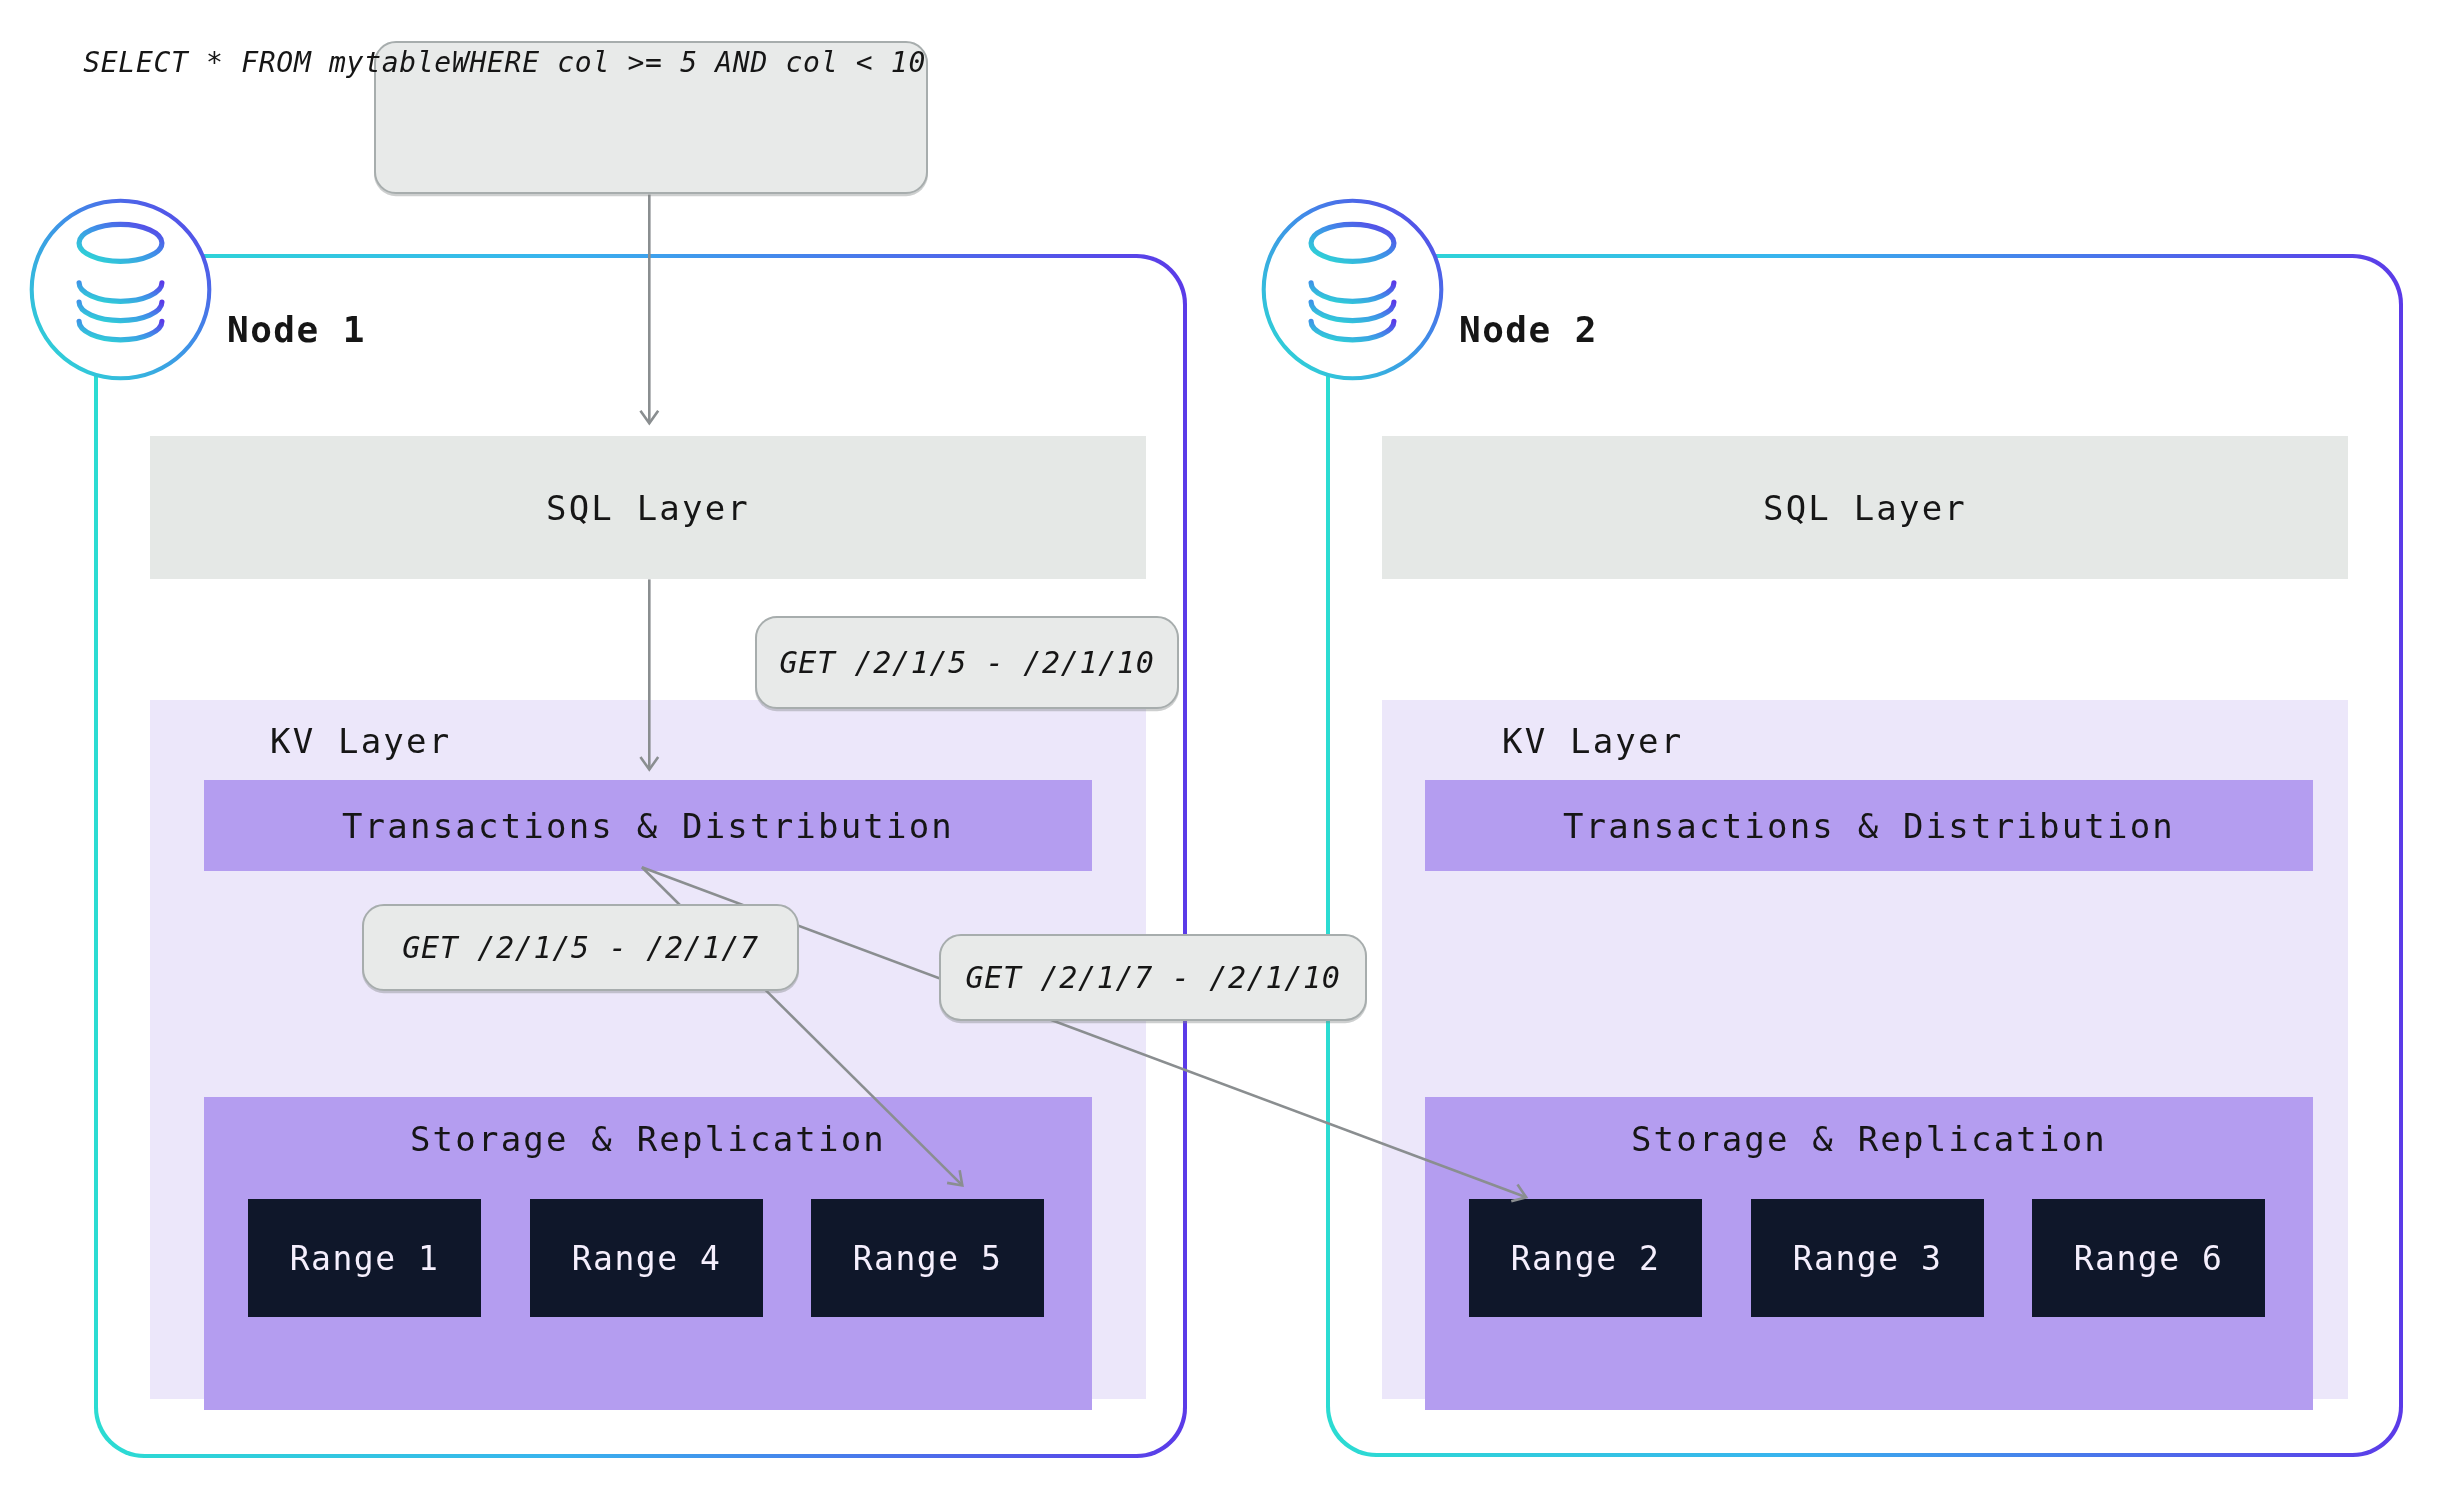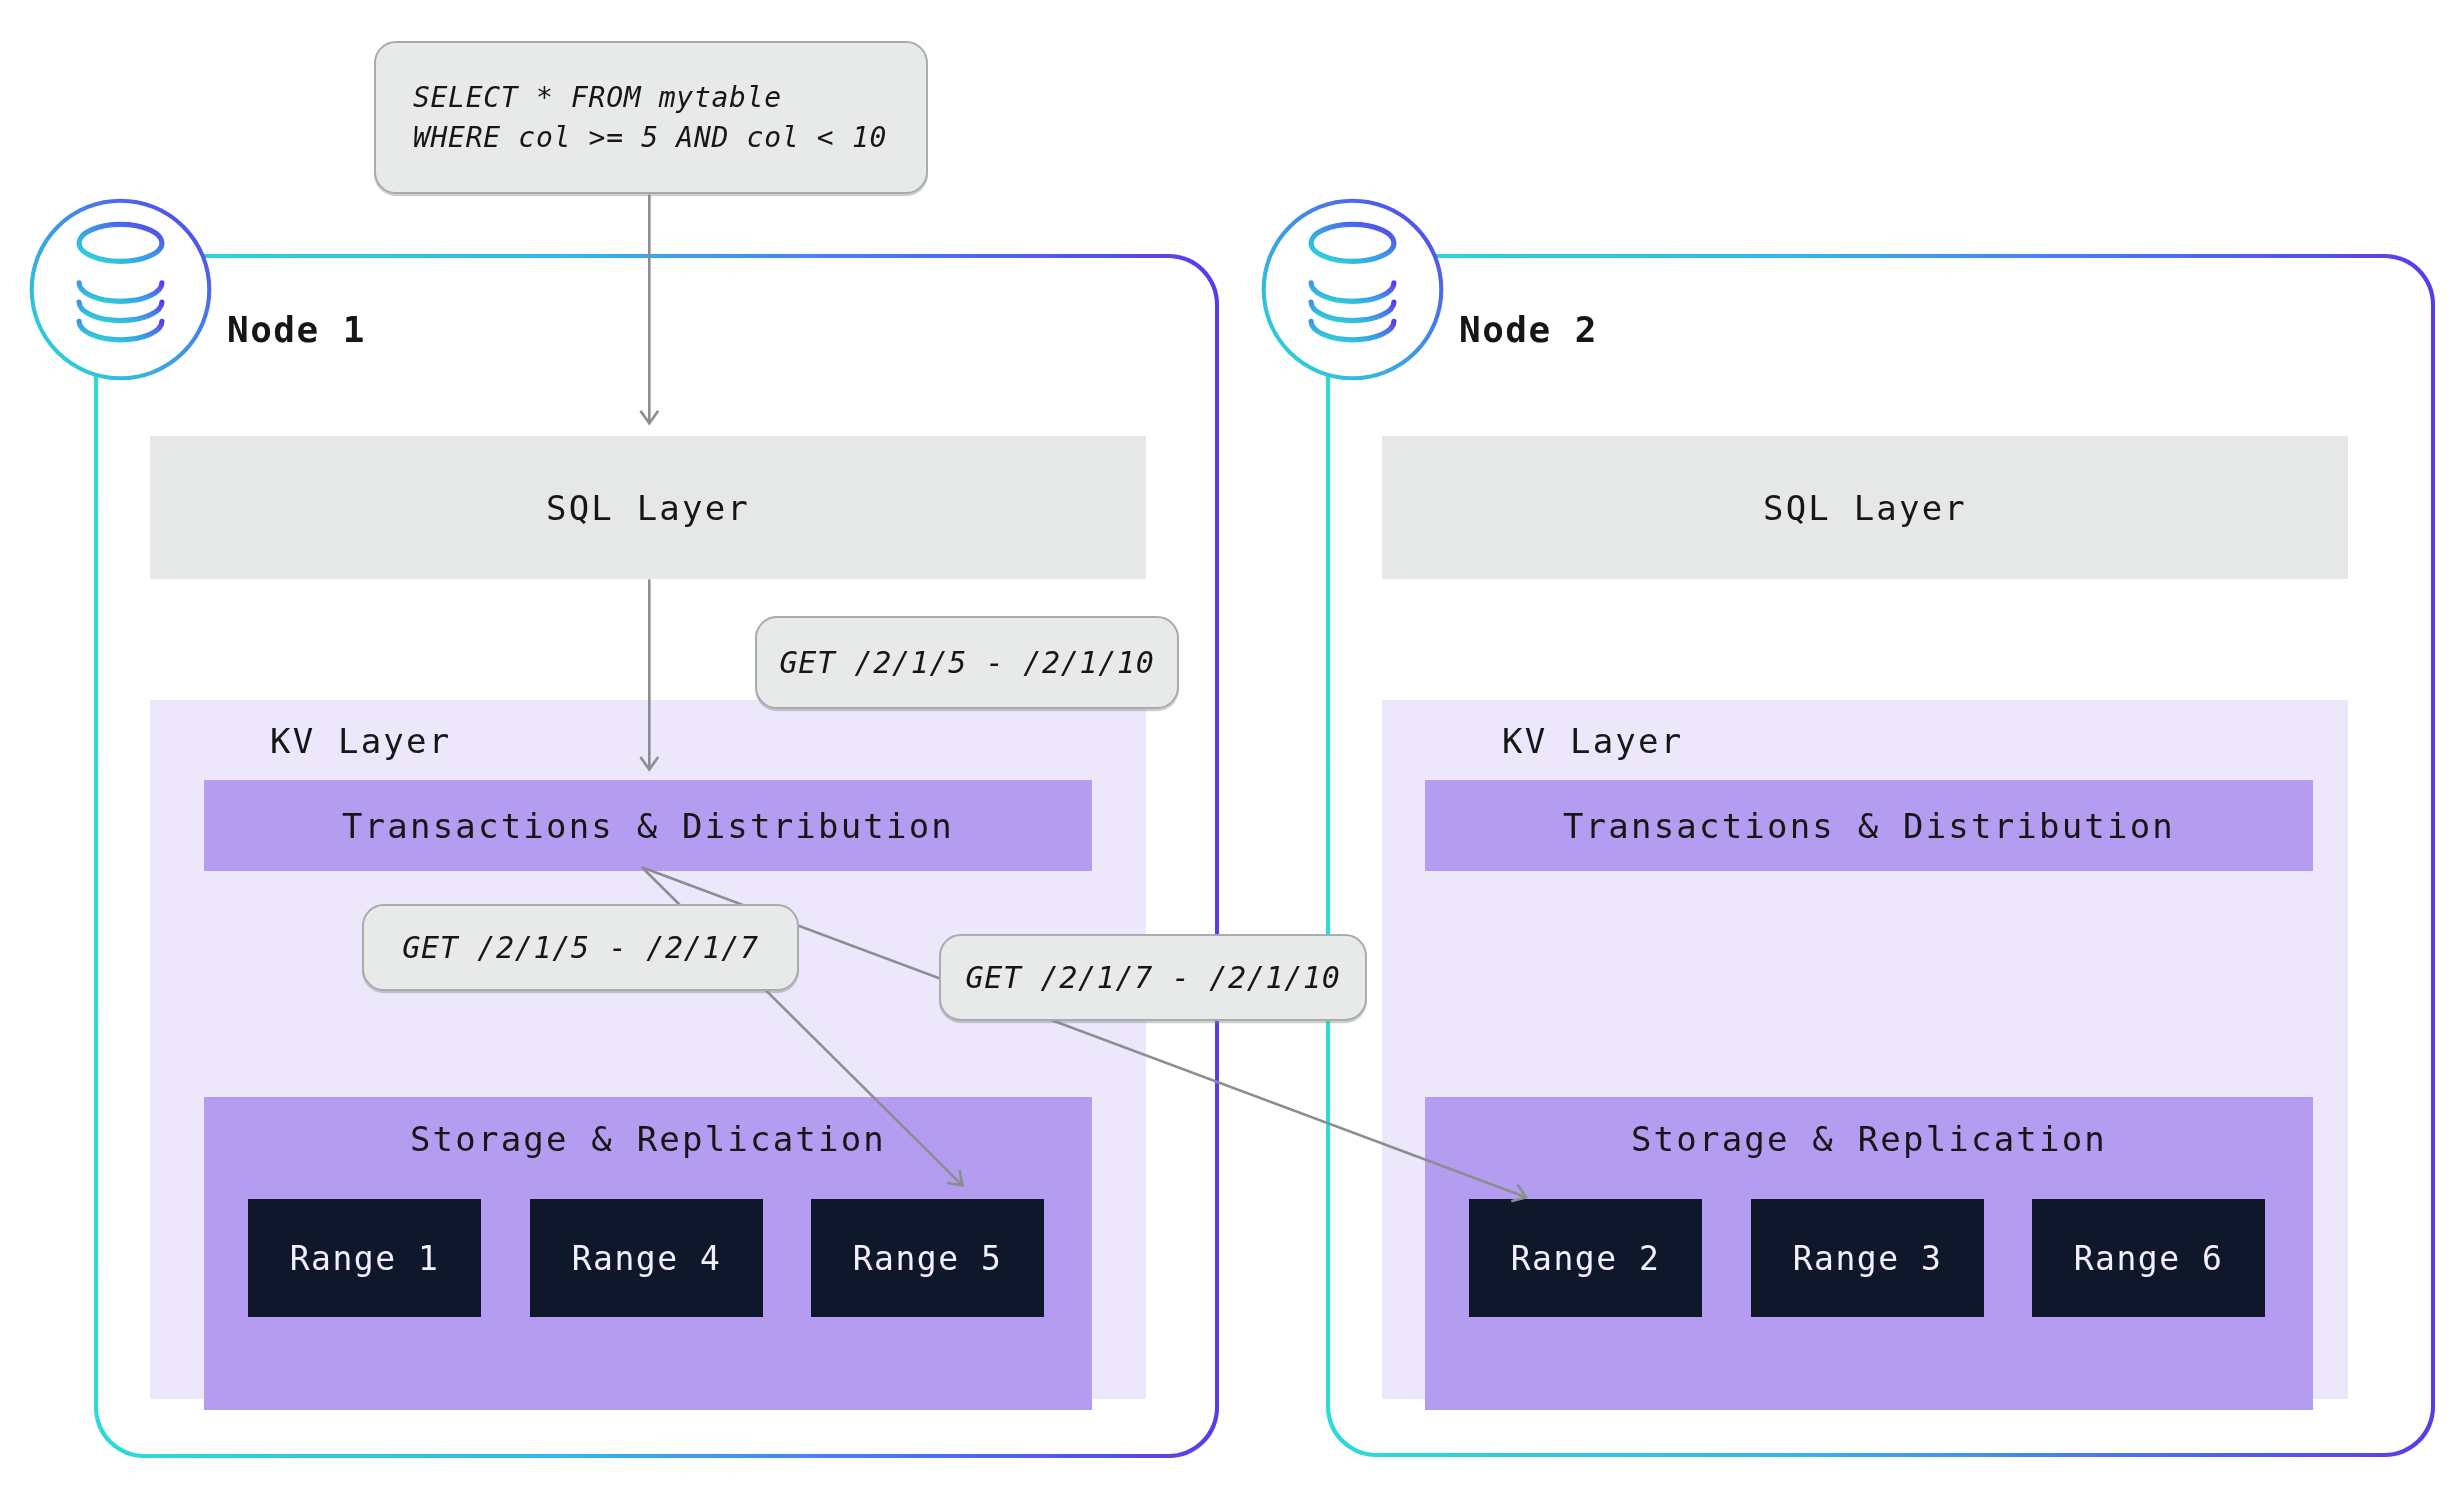--- a/index.html
+++ b/index.html
@@ -3,21 +3,21 @@
 <meta charset="utf-8">
 <style>
   html,body{margin:0;padding:0;background:#ffffff;}
   .canvas{
     position:relative;width:2450px;height:1511px;background:#ffffff;
     font-family:"DejaVu Sans Mono", monospace;color:#161616;overflow:hidden;
   }
 
   
   .node{position:absolute;border-radius:50px;z-index:1;
-        background:linear-gradient(90deg,#2bdcd2 0%,#38b4ee 42%,#5b3ae8 100%);padding-left:32px;}
+        background:linear-gradient(90deg,#2bdcd2 0%,#38b4ee 42%,#5b3ae8 100%);}
   .node-fill{position:absolute;inset:3.7px;border-radius:47px;background:#ffffff;}
   #node1{left:94px;top:254px;width:1093px;height:1204px;}
   #node2{left:1326px;top:254px;width:1077px;height:1203px;}
 
   .node-title{position:absolute;left:133px;top:55px;font-size:36px;font-weight:bold;
               letter-spacing:1.5px;white-space:nowrap;}
 
   .sql-bar{position:absolute;top:182px;height:143px;background:#e5e8e6;
            display:flex;align-items:center;justify-content:center;
            font-size:34px;letter-spacing:2.2px;}
@@ -51,21 +51,21 @@
 
   
   .db-badge{position:absolute;left:-66px;top:-57px;width:185px;height:185px;z-index:4;}
 
   
   .gray-box{position:absolute;background:#e8eae9;border:2.2px solid #a7adad;border-radius:22px;
             display:flex;align-items:center;justify-content:center;
             font-style:italic;font-size:30px;letter-spacing:0.7px;z-index:6;
             box-shadow:0 2.2px 0 rgba(130,136,136,.4);white-space:nowrap;}
   #query-box{left:374px;top:41px;width:554px;height:153px;
-             flex-direction:column;align-items:flex-start;justify-content:center;
+             align-items:flex-start;justify-content:flex-end;
              padding-left:37px;font-size:28px;line-height:40px;box-sizing:border-box;}
   #get-full{left:755px;top:616px;width:420px;height:89px;}
   #get-left{left:362px;top:904px;width:433px;height:83px;}
   #get-right{left:939px;top:934px;width:424px;height:83px;}
 
   
   #arrows{position:absolute;left:0;top:0;z-index:5;pointer-events:none;}
 </style>
 </head>
 <body>

